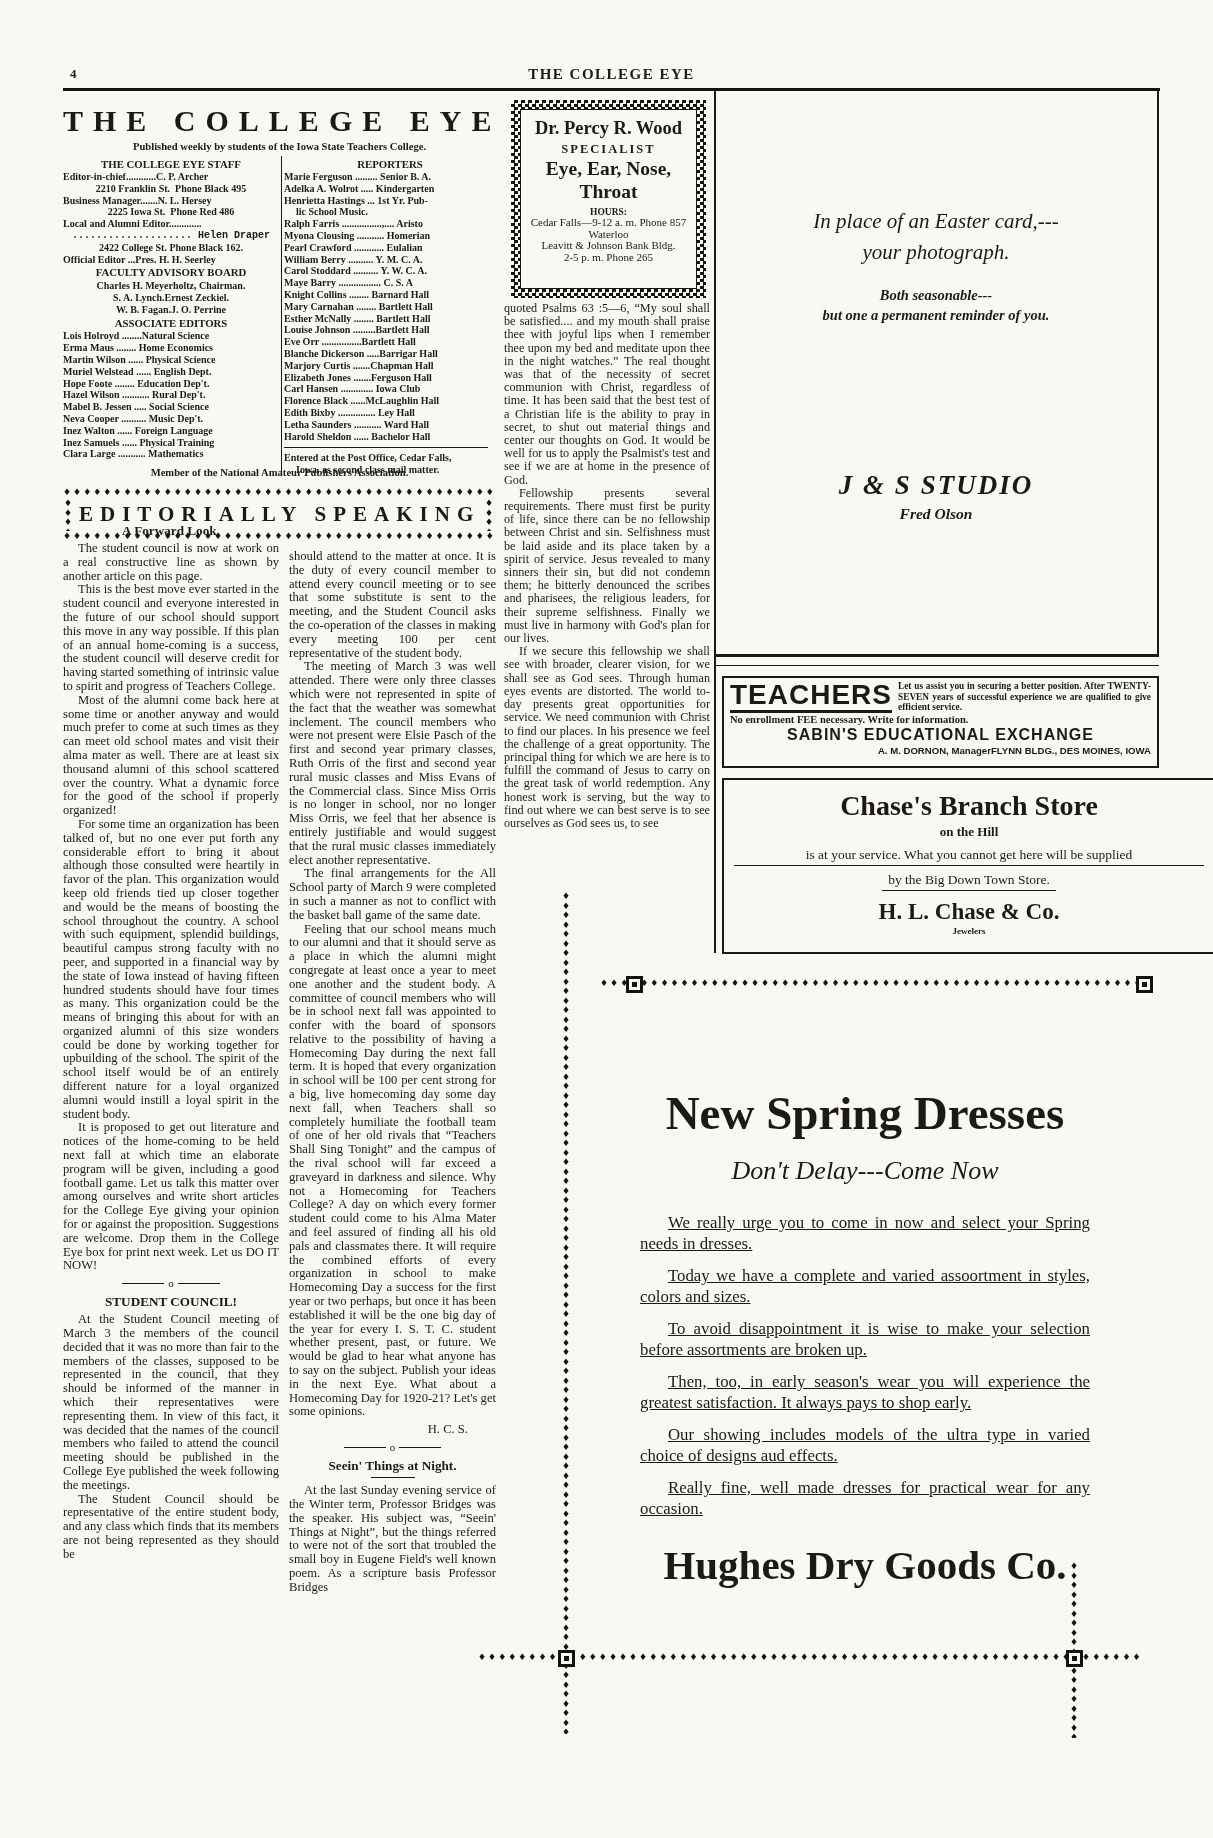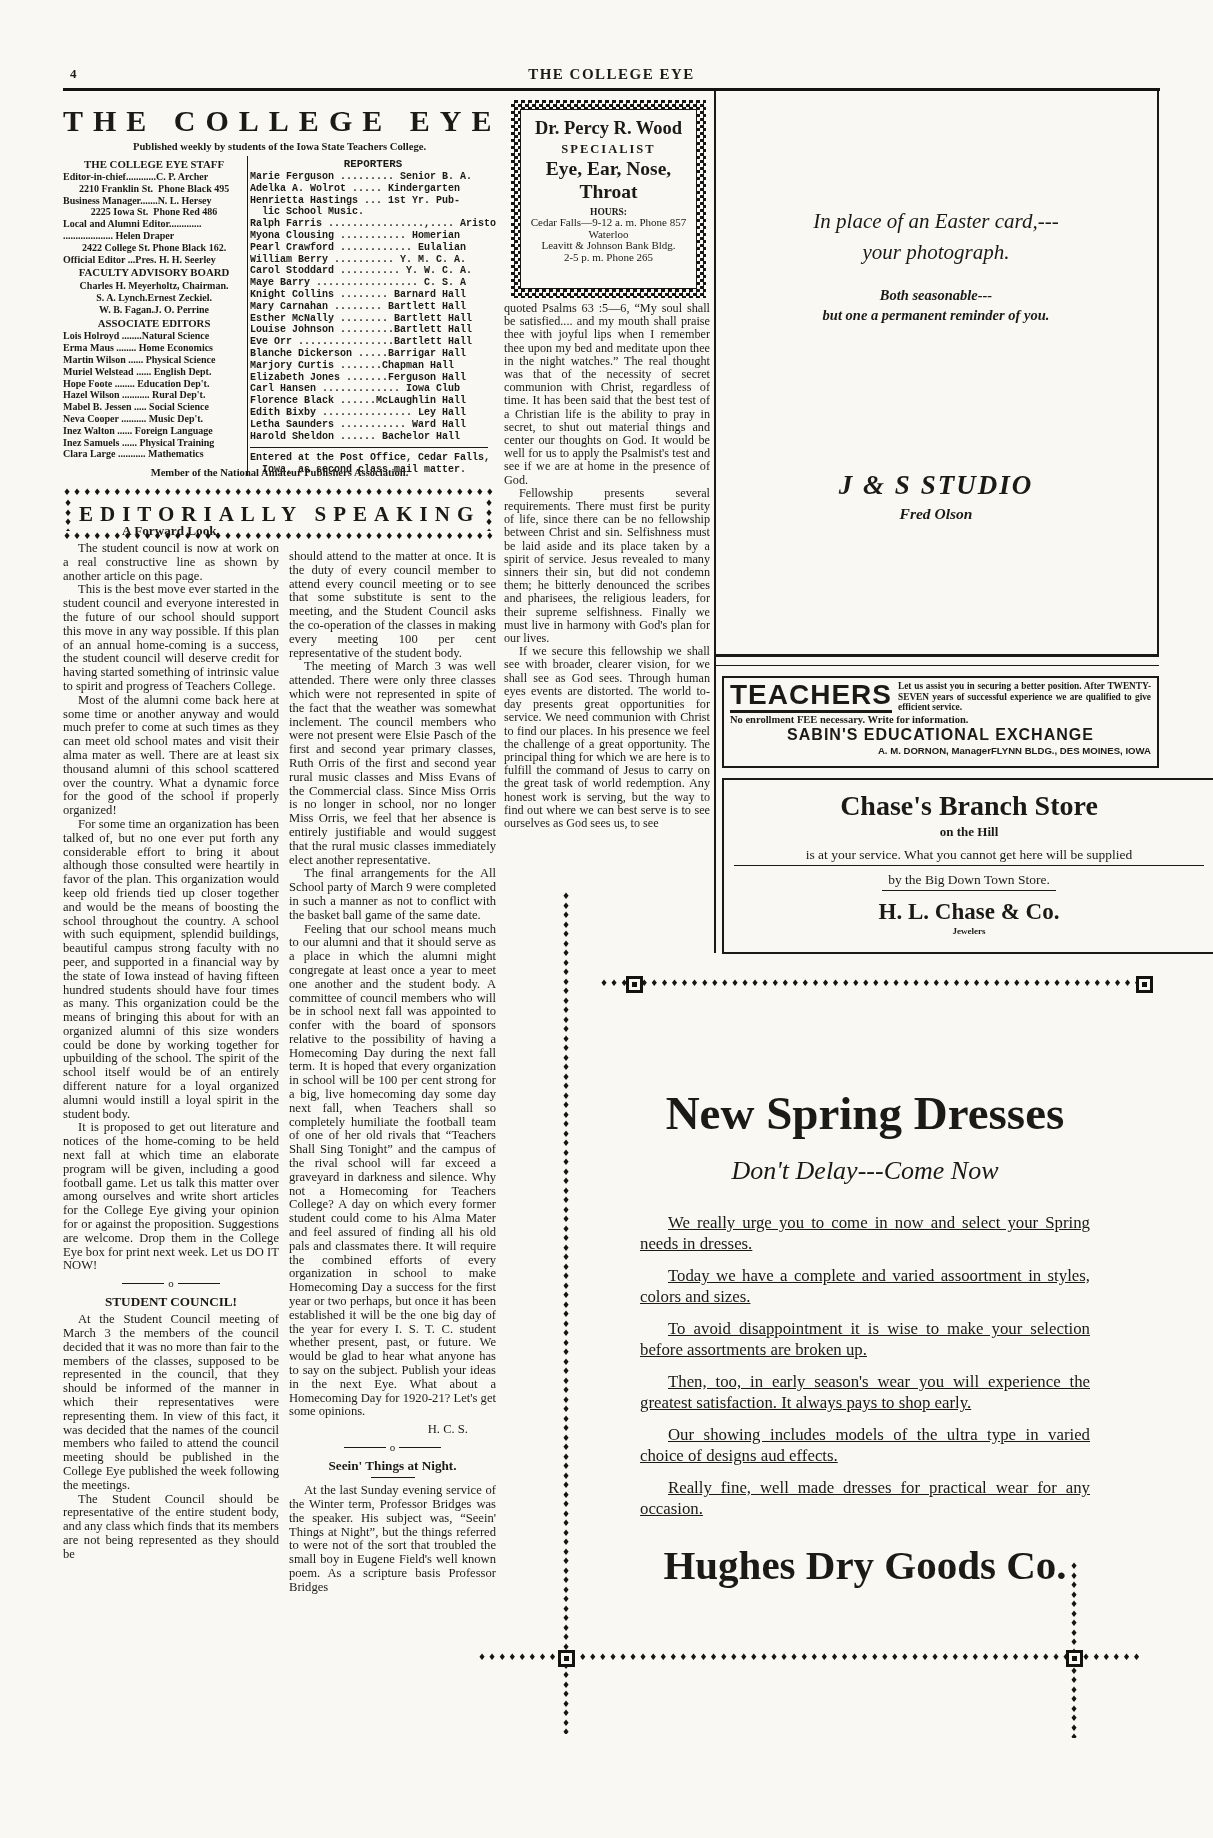--- a/index.html
+++ b/index.html
@@ -16,25 +16,25 @@
   .toprule { position:absolute; left:63px; top:88px; width:1097px; height:3px; background:#151412; }
 
   
   .masthead { position:absolute; left:63px; top:96px; width:433px; height:386px; }
   .nameplate { font-size:30px; font-weight:bold; letter-spacing:10px; text-align:center;
                padding-top:8px; white-space:nowrap; }
   .publine { text-align:center; font-size:10.6px; font-weight:bold; margin-top:3px; }
   .mast-cols { display:flex; margin-top:4px; align-items:stretch; }
   .staff-col { width:216px; }
   .mast-divider { width:1px; background:#1b1a17; margin:0 2px; }
-  .rep-col { flex:1;font-family:Liberation Mono, monospace; }
+  .rep-col { flex:1; }
   .subhead { text-align:center; font-size:10.8px; font-weight:bold; margin:2px 0 1px 0; }
   .line { font-size:10px; line-height:11.8px; font-weight:bold; white-space:pre; overflow:hidden; }
   .line.ctr { text-align:center; }
-  .line.rt { text-align:left; }
+  .line.rt { text-align:center;font-family:Liberation Mono, monospace; }
   .line.indent { padding-left:12px; }
   .line.subhead2 { text-align:center; font-size:10.8px; margin:2px 0 1px 0; }
   .line.split { display:flex; justify-content:center; white-space:normal; }
   .entered-rule { height:1px; background:#1b1a17; margin:5px 8px 4px 0; }
   .member { position:absolute; left:0; bottom:4px; width:100%; text-align:center;
             font-size:10.6px; font-weight:bold; }
 
   
   .banner { position:absolute; left:63px; top:487px; width:433px; height:56px; }
   .chain { color:#161511; font-family:"DejaVu Sans", sans-serif; overflow:hidden; }

